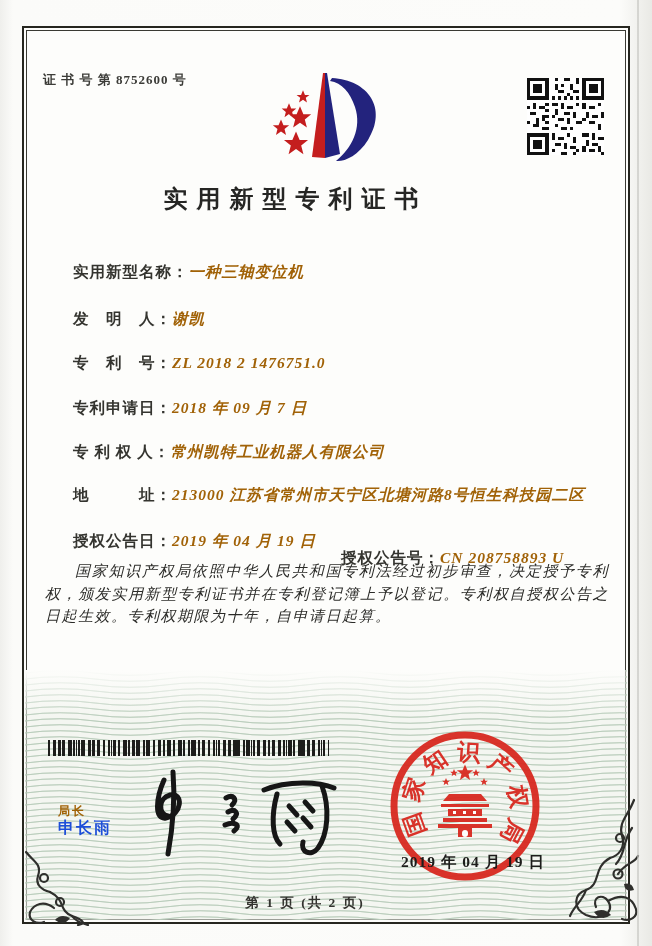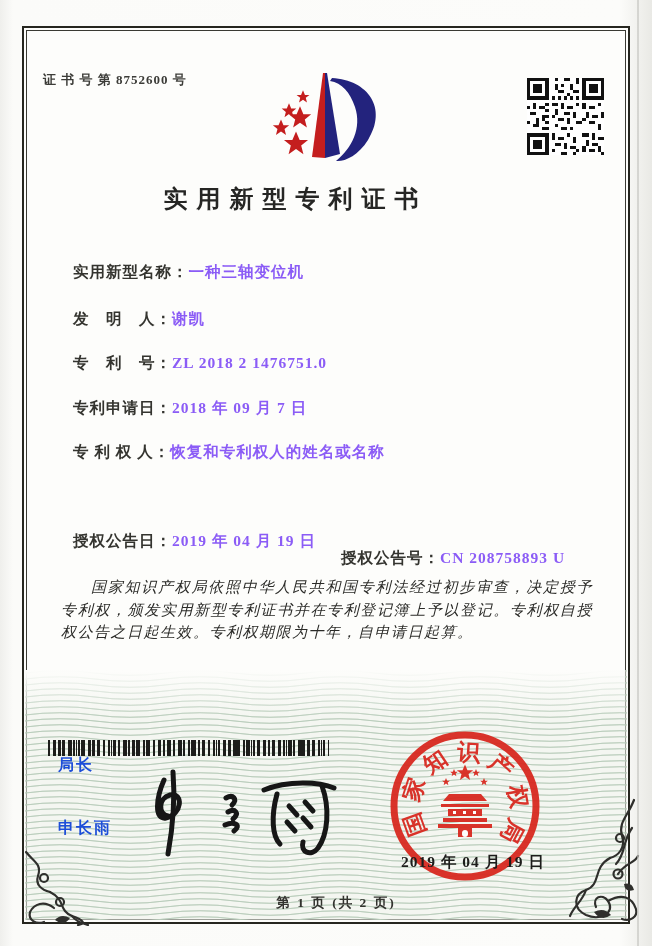--- a/index.html
+++ b/index.html
@@ -15,40 +15,40 @@
   }
   .frame-inner{
     position:absolute;left:2px;top:2px;right:2px;bottom:2px;
     border:1px solid #3a3a33;pointer-events:none;
   }
   .cert-number{left:43px;top:71px;font-size:13px;font-weight:600;letter-spacing:1px;color:#3c3c38;z-index:3;}
   .title{left:18px;top:183px;width:555px;text-align:center;font-size:24px;font-weight:700;
     letter-spacing:9px;color:#262624;z-index:3;}
   .row{left:45px;font-size:15.5px;font-weight:600;letter-spacing:1px;color:#333330;z-index:3;white-space:nowrap;}
   .row .lab{color:#34342f;margin-left:28px;}
-  .row .val{color:#8b5cf6;}
+  .row .val{color:#a16207;font-style:italic;}
   .addr-line2{margin-left:93px;}
   .paras{left:45px;top:560px;width:564px;z-index:3;}
-  .paras p{margin:16px;text-indent:2em;font-size:15px;line-height:22.5px;font-style:italic;
+  .paras p{margin:0;text-indent:2em;font-size:15px;line-height:22.5px;font-style:italic;
     letter-spacing:1.5px;text-align:justify;color:#2b2b28;font-weight:500;}
   .barcode{left:48px;top:740px;width:281px;height:16px;z-index:3;
     background-image:
       repeating-linear-gradient(90deg,#1d1d1b 0 2px,transparent 2px 5px),
       repeating-linear-gradient(90deg,#1d1d1b 0 1px,transparent 1px 7px),
       repeating-linear-gradient(90deg,#1d1d1b 0 2px,transparent 2px 11px);}
-  .signer-title{left:58px;top:755px;font-size:16px;font-weight:700;letter-spacing:2px;z-index:3;color:#1d4ed8;}
+  .signer-title{left:58px;top:803px;font-size:12px;font-weight:700;letter-spacing:2px;z-index:3;color:#a16207;}
   .signer-name{left:58px;top:818px;font-size:16px;font-weight:700;letter-spacing:2px;z-index:3;color:#1d4ed8;}
   .signature{left:130px;top:764px;z-index:4;}
   .waves{left:25px;top:670px;z-index:1;}
   .wave-fade{left:25px;top:670px;width:600px;height:48px;z-index:2;
     background:linear-gradient(#fdfdfb,rgba(253,253,251,0));}
   .seal{left:386px;top:727px;z-index:6;opacity:.93;}
   .seal-date{left:401px;top:852px;font-size:15.5px;font-weight:700;letter-spacing:1px;color:#1d1d1b;z-index:7;}
   .footer{left:0;top:894px;width:610px;text-align:center;font-size:13.5px;font-weight:600;
-    letter-spacing:2px;z-index:3;color:#33332f;padding-left:31px;}
+    letter-spacing:2px;z-index:3;color:#33332f;}
   .flourish-br{left:568px;top:796px;z-index:8;}
   .flourish-bl{left:21px;top:850px;z-index:8;}
   .scan-edge{left:637px;top:0;width:2px;height:946px;background:#c6c6c2;opacity:.65;z-index:9;}
   .logo{left:256px;top:60px;z-index:3;}
   .qr{left:527px;top:78px;z-index:3;}
 </style>
 </head>
 <body>
 
 <div class="abs frame">
@@ -126,23 +126,24 @@
 <div class="abs row" style="top:309px">
   <span class="lab">发　明　人：</span><span class="val">谢凯</span>
 </div>
 <div class="abs row" style="top:353px">
   <span class="lab">专　利　号：</span><span class="val">ZL 2018 2 1476751.0</span>
 </div>
 <div class="abs row" style="top:398px">
   <span class="lab">专利申请日：</span><span class="val">2018 年 09 月 7 日</span>
 </div>
 <div class="abs row" style="top:442px">
-  <span class="lab">专 利 权 人：</span><span class="val">恢复和专利权人的姓名或名称</span>
+  <span class="lab">专 利 权 人：</span><span class="val">常州凯特工业机器人有限公司</span>
 </div>
 <div class="abs row" style="top:485px">
+  <div><span class="lab">地　　　址：</span><span class="val">213000 江苏省常州市天宁区北塘河路8号恒生科技园二区</span></div>
 </div>
 <div class="abs row" style="top:531px">
   <span class="lab">授权公告日：</span><span class="val">2019 年 04 月 19 日</span>
 </div>
 <div class="abs row" style="top:548px;left:313px">
   <span class="lab">授权公告号：</span><span class="val">CN 208758893 U</span>
 </div>
 
 <div class="abs paras">
   <p>国家知识产权局依照中华人民共和国专利法经过初步审查，决定授予专利权，颁发实用新型专利证书并在专利登记簿上予以登记。专利权自授权公告之日起生效。专利权期限为十年，自申请日起算。</p>

